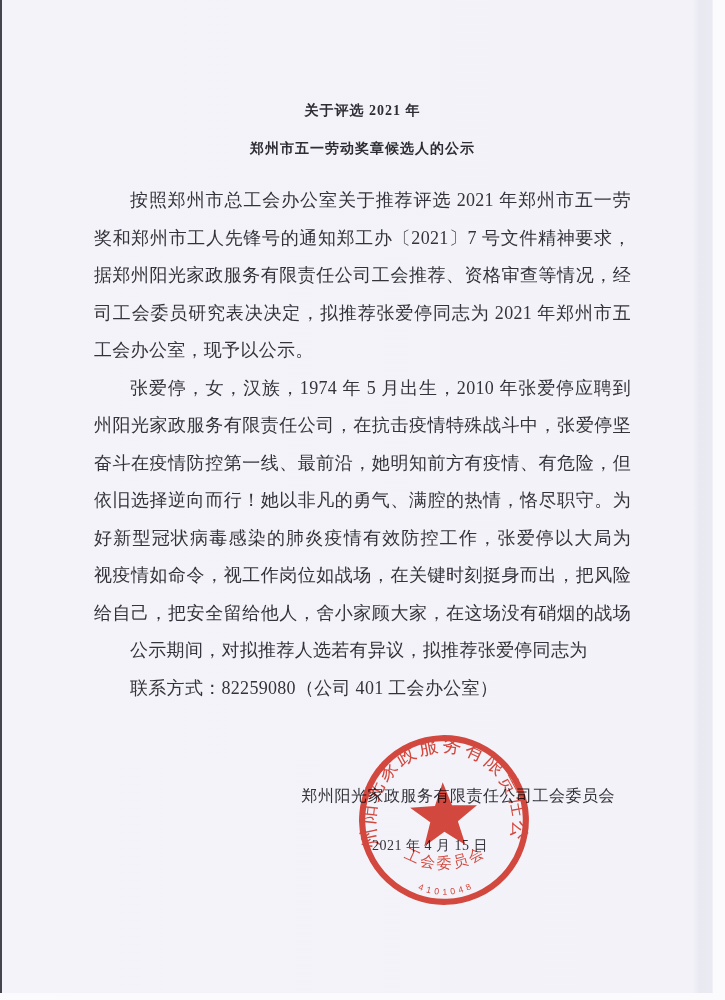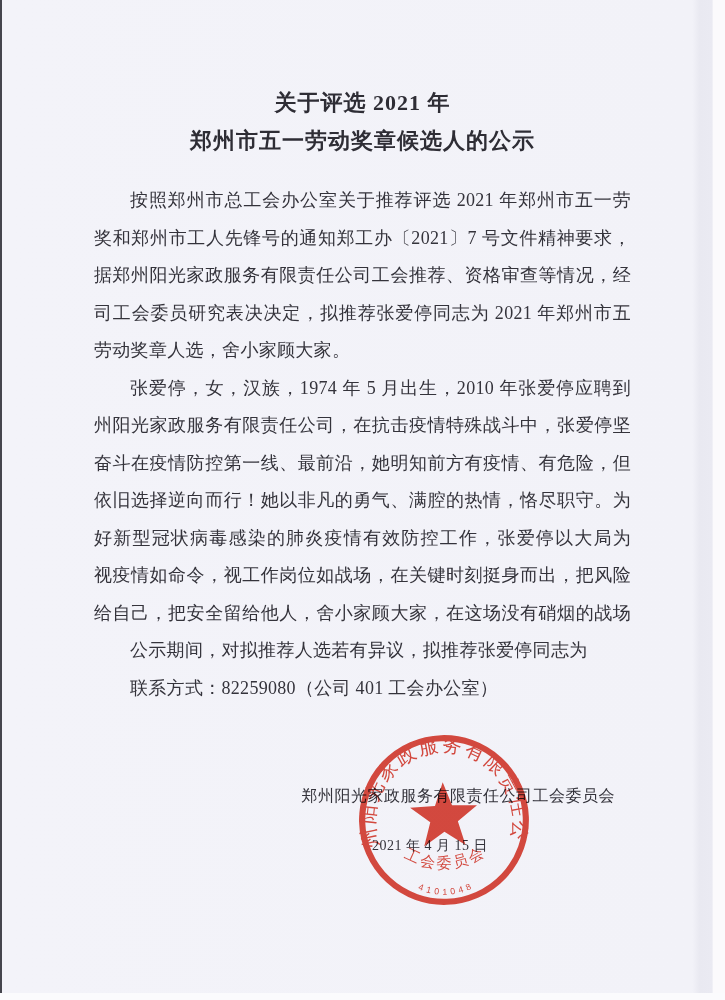--- a/index.html
+++ b/index.html
@@ -14,22 +14,22 @@
       #45454d 0px,#45454d 2px,
       #f3f3f9 2px,#f2f2f8 95.5%,
       #e9e9f1 96.5%,#eaeaf2 98.2%,
       #fbfafc 98.4%,#fbfafc 100%);
   }
   .edge-bottom{
     position:absolute;left:0;bottom:0;width:100%;height:7px;
     background:#fbfbfd;
   }
   .title-block{
-    position:absolute;left:94px;top:84px;width:537px;
-    text-align:center;font-size:22px;font-weight:700;
+    position:absolute;left:94px;top:92px;width:537px;
+    text-align:center;font-size:14px;font-weight:700;
     line-height:38px;letter-spacing:1px;color:#2e2d35;
   }
   .body-block{
     position:absolute;left:94px;top:182px;width:537px;
     font-size:18px;line-height:37.5px;letter-spacing:0.3px;
   }
   .line{
     height:37.5px;overflow:hidden;
     text-align:justify;
   }
@@ -58,21 +58,21 @@
   <div class="title-block">
     <div>关于评选 2021 年</div>
     <div>郑州市五一劳动奖章候选人的公示</div>
   </div>
 
   <div class="body-block">
     <div class="line just indent">按照郑州市总工会办公室关于推荐评选 2021 年郑州市五一劳动</div>
     <div class="line just">奖和郑州市工人先锋号的通知郑工办〔2021〕7 号文件精神要求，根</div>
     <div class="line just">据郑州阳光家政服务有限责任公司工会推荐、资格审查等情况，经公</div>
     <div class="line just">司工会委员研究表决决定，拟推荐张爱停同志为 2021 年郑州市五一</div>
-    <div class="line">劳动奖章人选，舍小家顾大家。</div>
+    <div class="line">工会办公室，现予以公示。</div>
 
     <div class="line just indent">张爱停，女，汉族，1974 年 5 月出生，2010 年张爱停应聘到郑</div>
     <div class="line just">州阳光家政服务有限责任公司，在抗击疫情特殊战斗中，张爱停坚守</div>
     <div class="line just">奋斗在疫情防控第一线、最前沿，她明知前方有疫情、有危险，但她</div>
     <div class="line just">依旧选择逆向而行！她以非凡的勇气、满腔的热情，恪尽职守。为做</div>
     <div class="line just">好新型冠状病毒感染的肺炎疫情有效防控工作，张爱停以大局为重，</div>
     <div class="line just">视疫情如命令，视工作岗位如战场，在关键时刻挺身而出，把风险留</div>
     <div class="line just">给自己，把安全留给他人，舍小家顾大家，在这场没有硝烟的战场上</div>
 
     <div class="line indent">公示期间，对拟推荐人选若有异议，拟推荐张爱停同志为</div>

